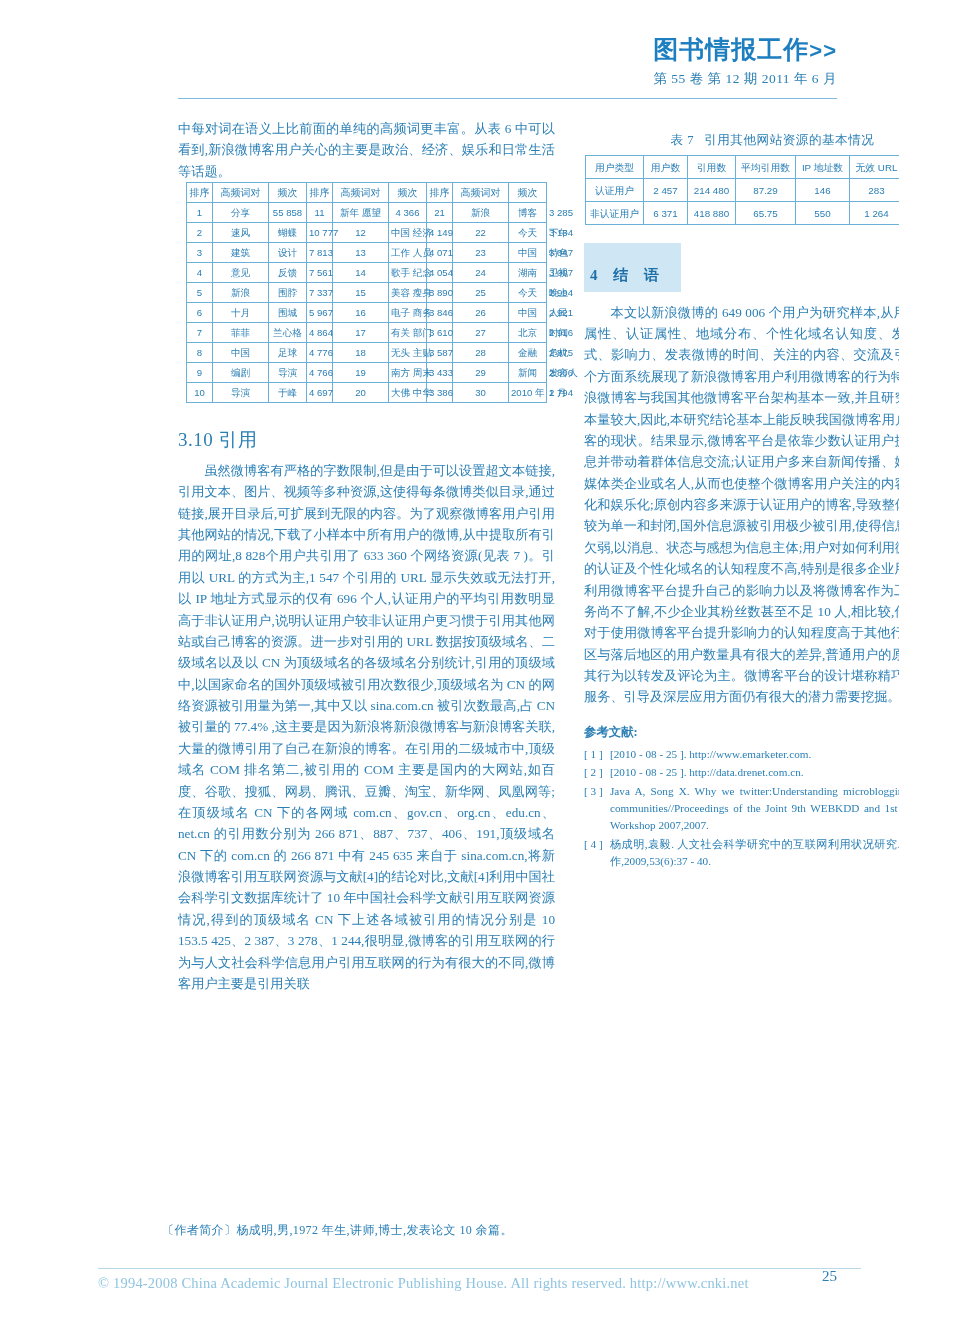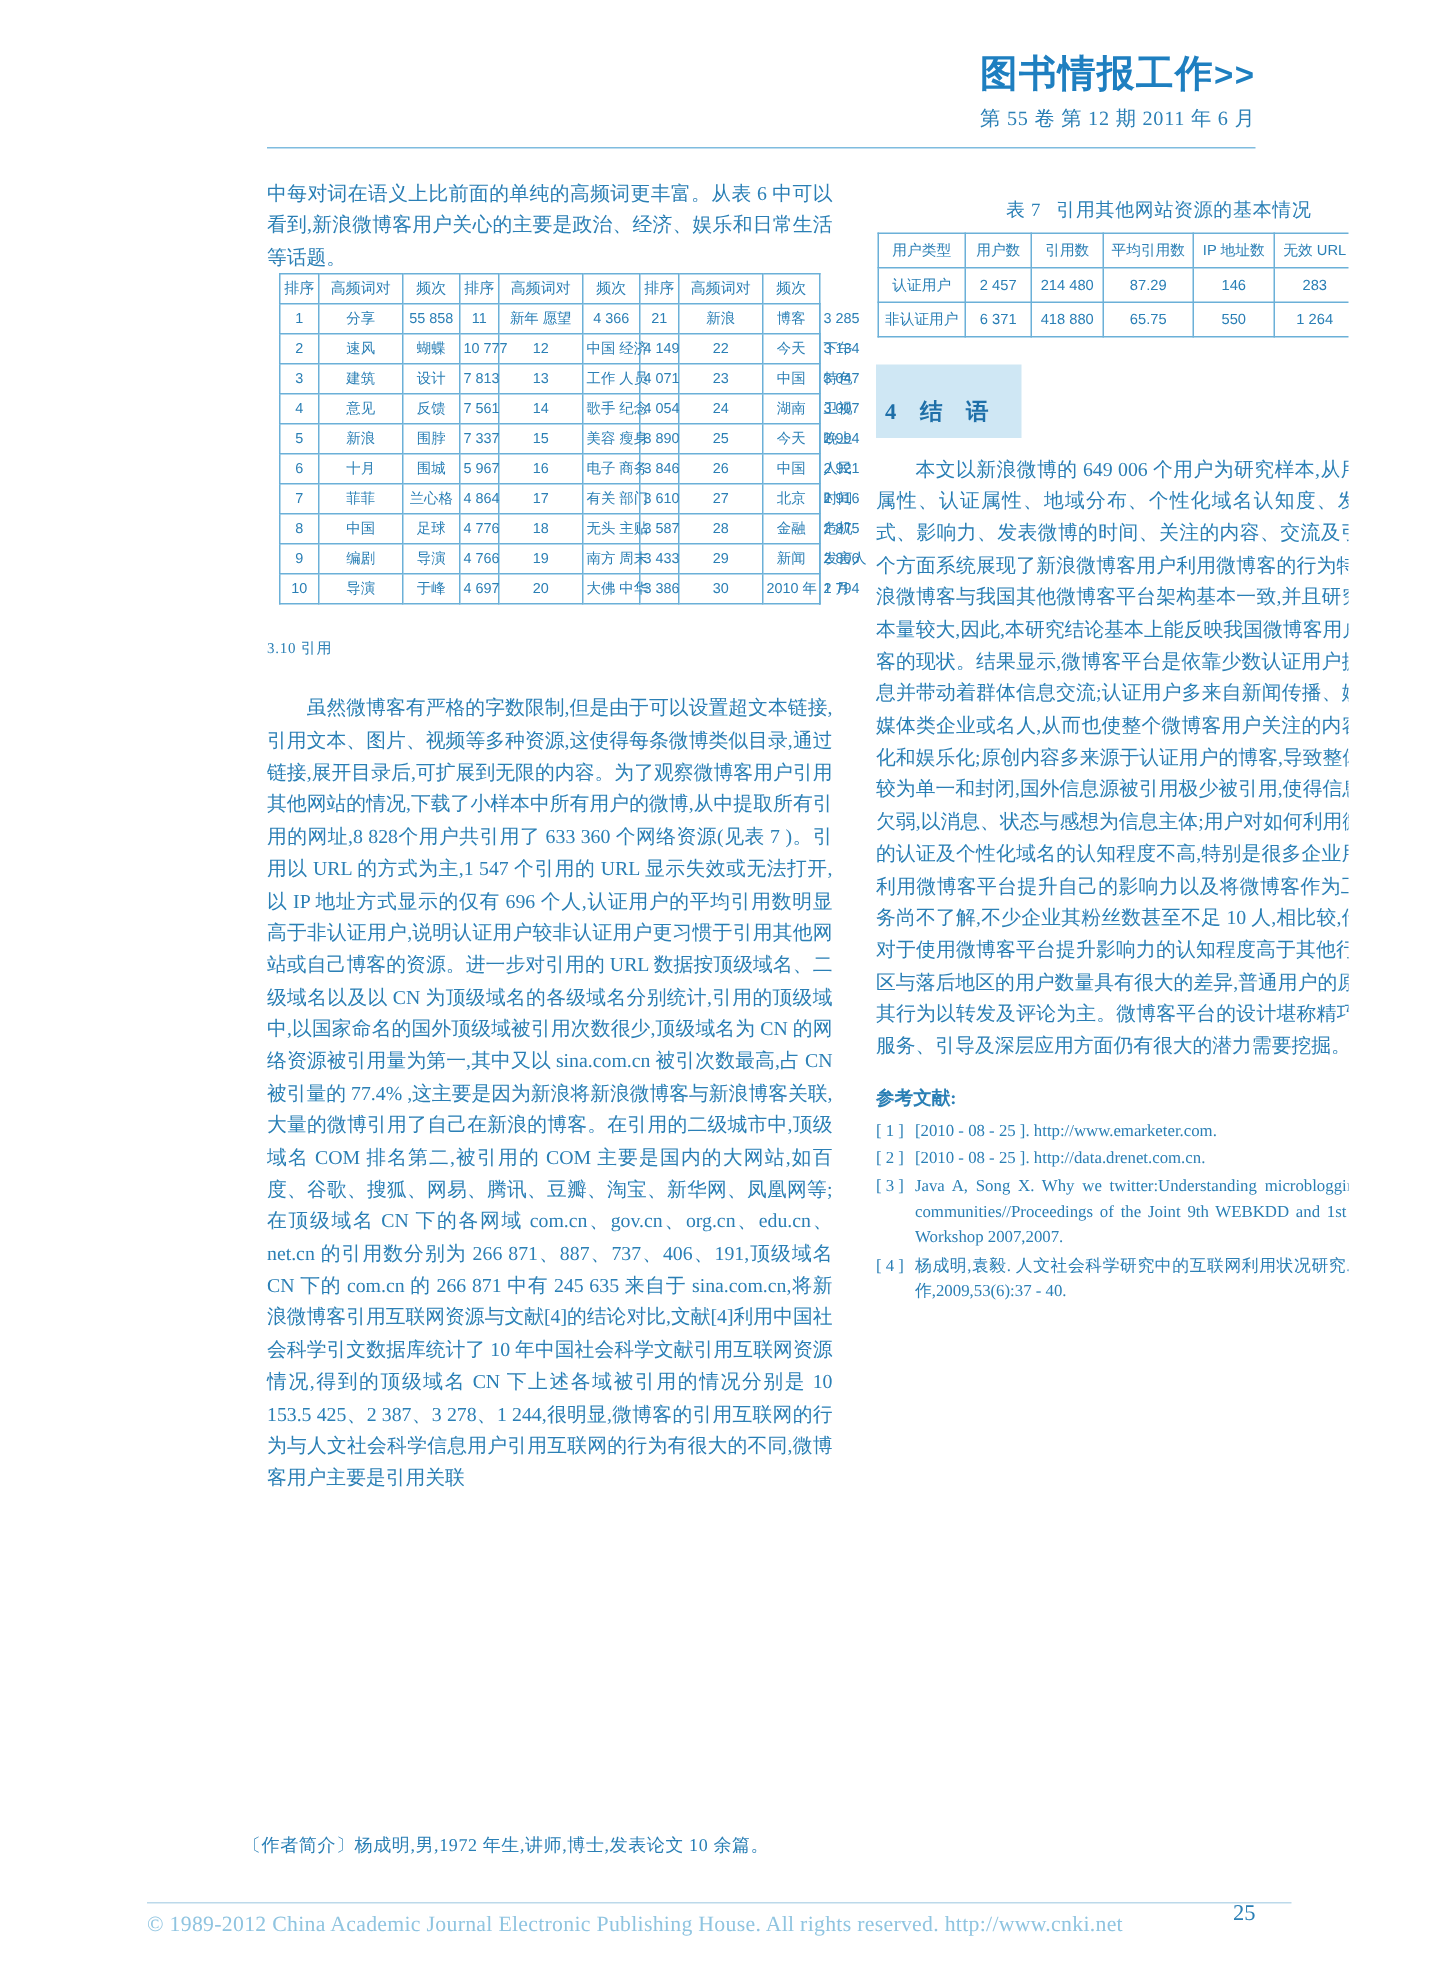--- a/index.html
+++ b/index.html
@@ -117,22 +117,22 @@
   .tbl7 col.c-type { width: 58px; }
   .tbl7 col.c-users { width: 44px; }
   .tbl7 col.c-cites { width: 48px; }
   .tbl7 col.c-avg { width: 60px; }
   .tbl7 col.c-ip { width: 54px; }
   .tbl7 col.c-invalid { width: 54px; }
   .tbl7 col.c-valid { width: 56px; }
 
   
   .sec-head {
-    font-size: 10px;
-    margin: 14px 0 20px 0;
+    font-size: 19px;
+    margin: 14px 0 4px 0;
     letter-spacing: 0.5px;
   }
   .sec-head-box {
     display: inline-block;
     background: #cfe7f4;
     padding: 20px 16px 4px 6px;
     font-size: 15px;
     font-weight: bold;
     letter-spacing: 6px;
     color: #1e6fa8;
@@ -453,16 +453,16 @@
         <div class="ref-item">
           <div class="ref-num">[ 4 ]</div>
           <div class="ref-txt">杨成明,袁毅. 人文社会科学研究中的互联网利用状况研究. 图书情报工作,2009,53(6):37 - 40.</div>
         </div>
       </div>
   </div>
 
   <div class="author-note">〔作者简介〕杨成明,男,1972 年生,讲师,博士,发表论文 10 余篇。</div>
 
   <div class="footer-rule"></div>
-  <div class="footer">© 1989-2012 China Academic Journal Electronic Publishing House. All rights reserved.    http://www.cnki.net</div>
+  <div class="footer">© 1994-2008 China Academic Journal Electronic Publishing House. All rights reserved.    http://www.cnki.net</div>
   <div class="page-num">25</div>
 
 </div>
 
 </body></html>

